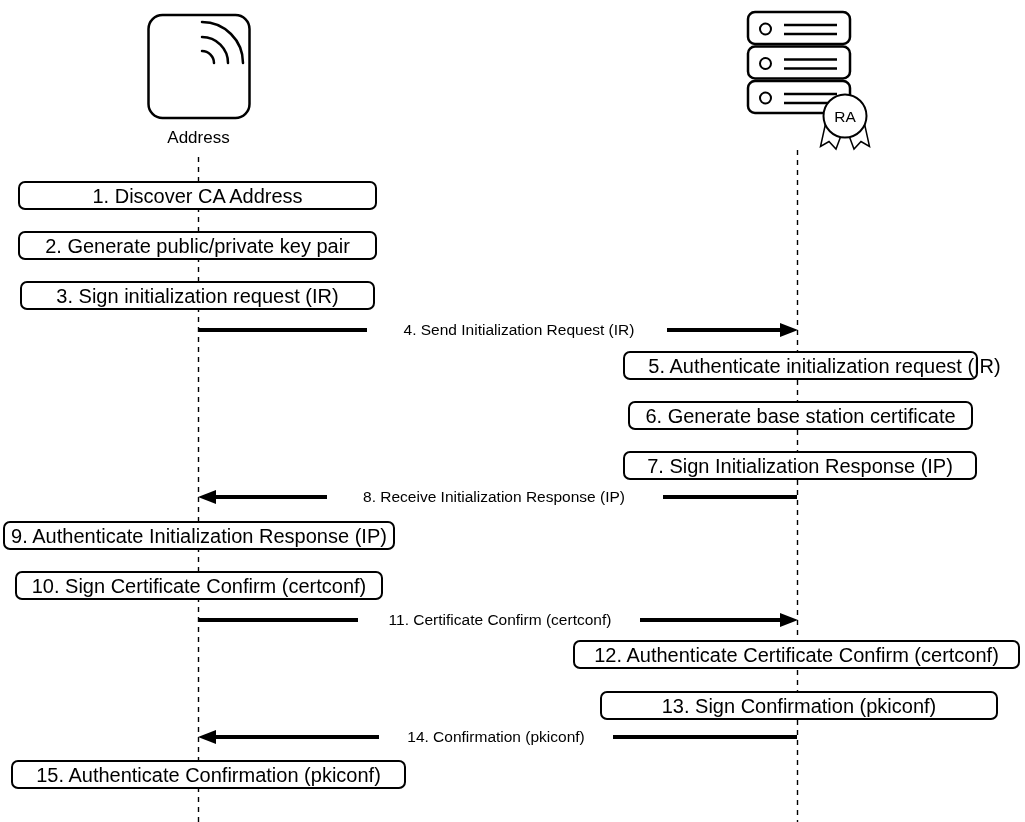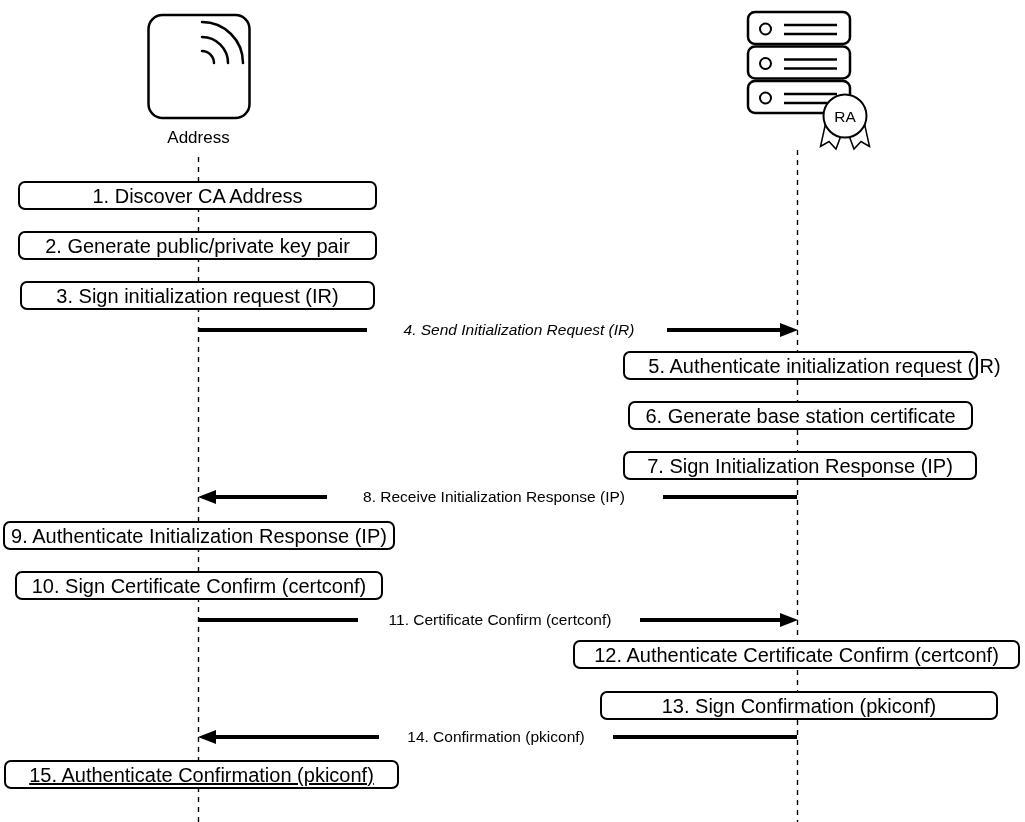--- a/index.html
+++ b/index.html
@@ -86,21 +86,21 @@
   </svg>
 
   <div class="actor-label" style="left:198.5px;top:128px;">Address</div>
 
   <div class="box" style="left:18px;top:181px;width:359px;">1. Discover CA Address</div>
   <div class="box" style="left:18px;top:231px;width:359px;">2. Generate public/private key pair</div>
   <div class="box" style="left:20px;top:281px;width:355px;">3. Sign initialization request (IR)</div>
 
   <div>
     <div class="seg" style="left:198px;top:328px;width:169px;"></div>
-    <div class="msg-label" style="left:519px;top:330px;font-style:italic;">4. Send Initialization Request (IR)</div>
+    <div class="msg-label" style="left:519px;top:330px;">4. Send Initialization Request (IR)</div>
     <div class="seg" style="left:667px;top:328px;width:113px;"></div>
     <div class="head-r" style="left:780px;top:323px;"></div>
   </div>
 
   <div class="box" style="left:623px;top:351px;width:355px;padding-left:48px;">5. Authenticate initialization request (IR)</div>
   <div class="box" style="left:628px;top:401px;width:345px;text-align:center;">6. Generate base station certificate</div>
   <div class="box" style="left:623px;top:451px;width:354px;">7. Sign Initialization Response (IP)</div>
 
   <div>
     <div class="head-l" style="left:198px;top:490px;"></div>
@@ -122,15 +122,15 @@
   <div class="box" style="left:573px;top:640px;width:447px;">12. Authenticate Certificate Confirm (certconf)</div>
   <div class="box" style="left:600px;top:691px;width:398px;">13. Sign Confirmation (pkiconf)</div>
 
   <div>
     <div class="head-l" style="left:198px;top:730px;"></div>
     <div class="seg" style="left:216px;top:735px;width:163px;"></div>
     <div class="msg-label" style="left:496px;top:737px;">14. Confirmation (pkiconf)</div>
     <div class="seg" style="left:613px;top:735px;width:184px;"></div>
   </div>
 
-  <div class="box" style="left:4px;top:760px;width:395px;text-decoration:underline;">15. Authenticate Confirmation (pkiconf)</div>
+  <div class="box" style="left:11px;top:760px;width:395px;">15. Authenticate Confirmation (pkiconf)</div>
 
 </div>
 
 </body></html>

